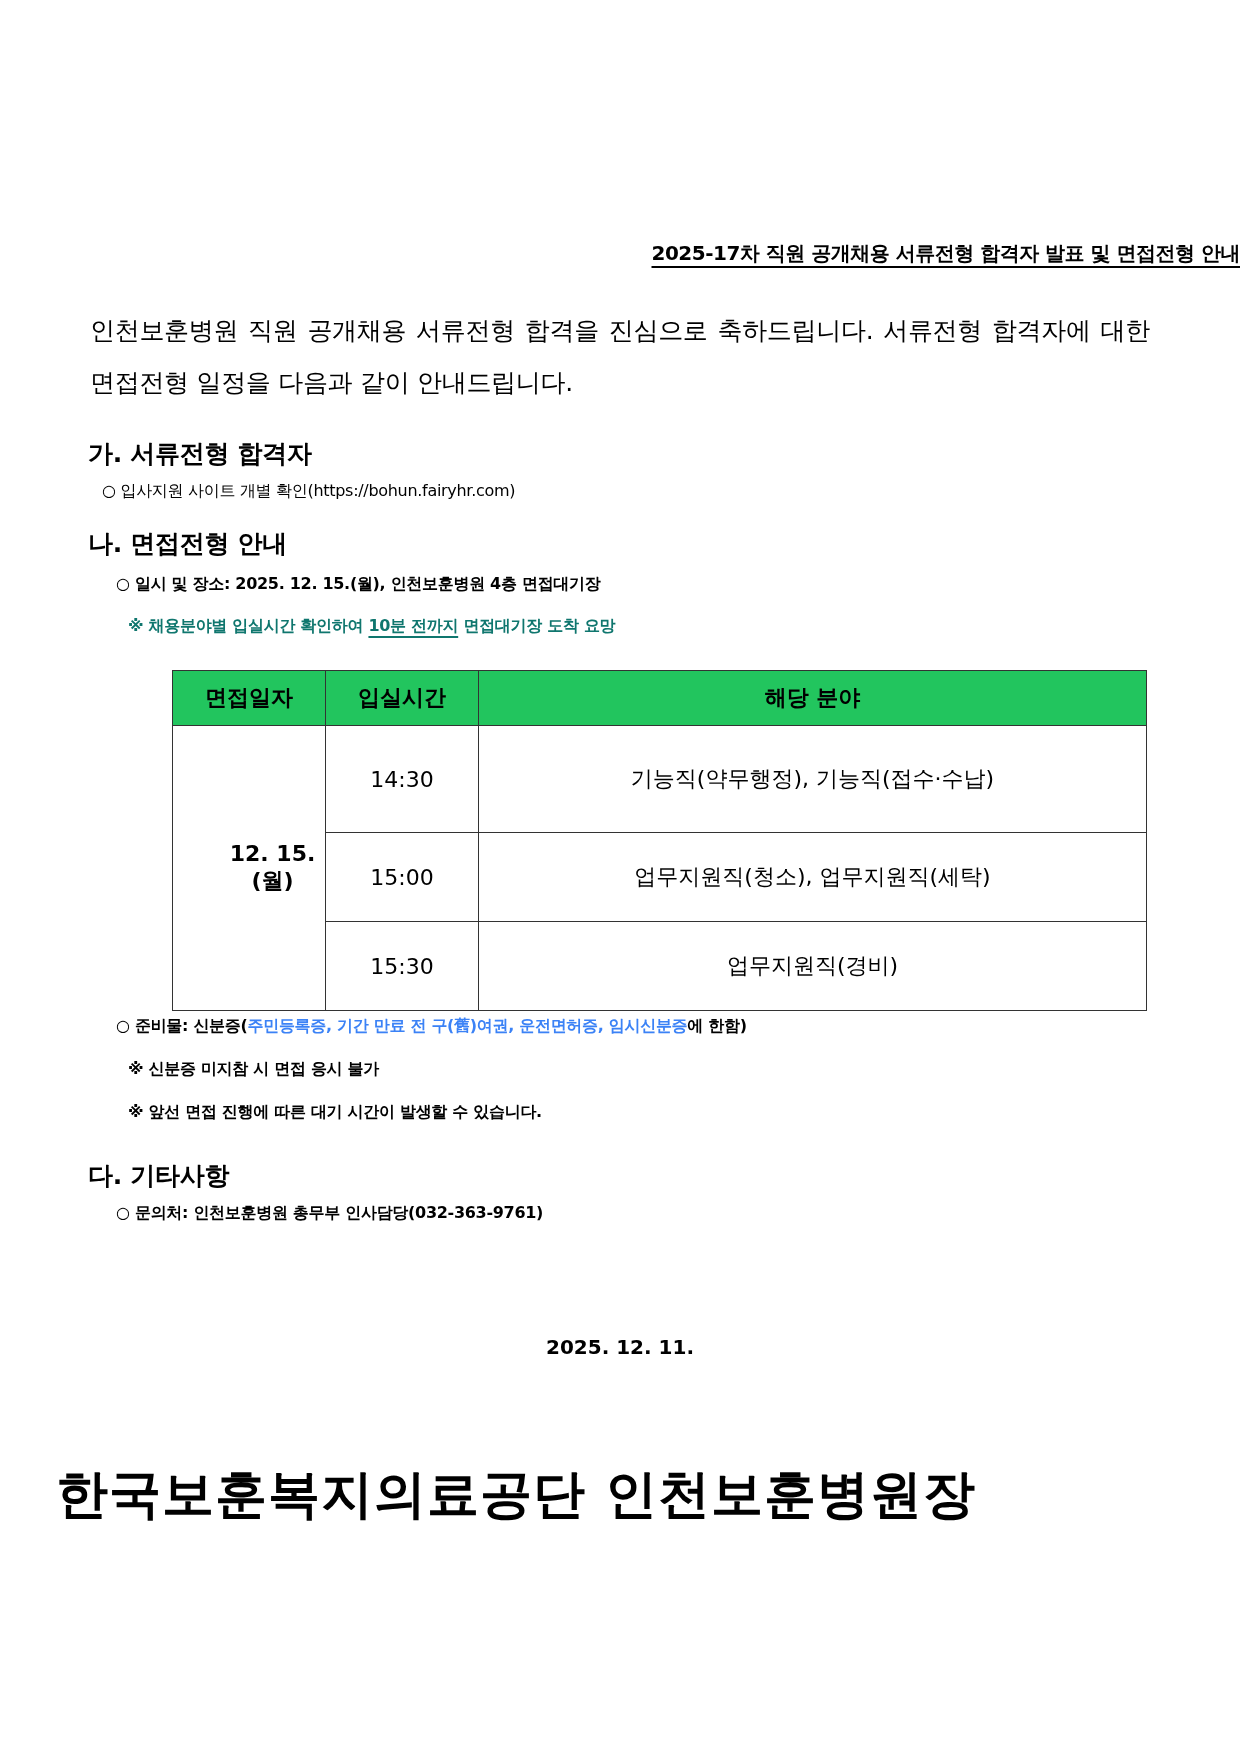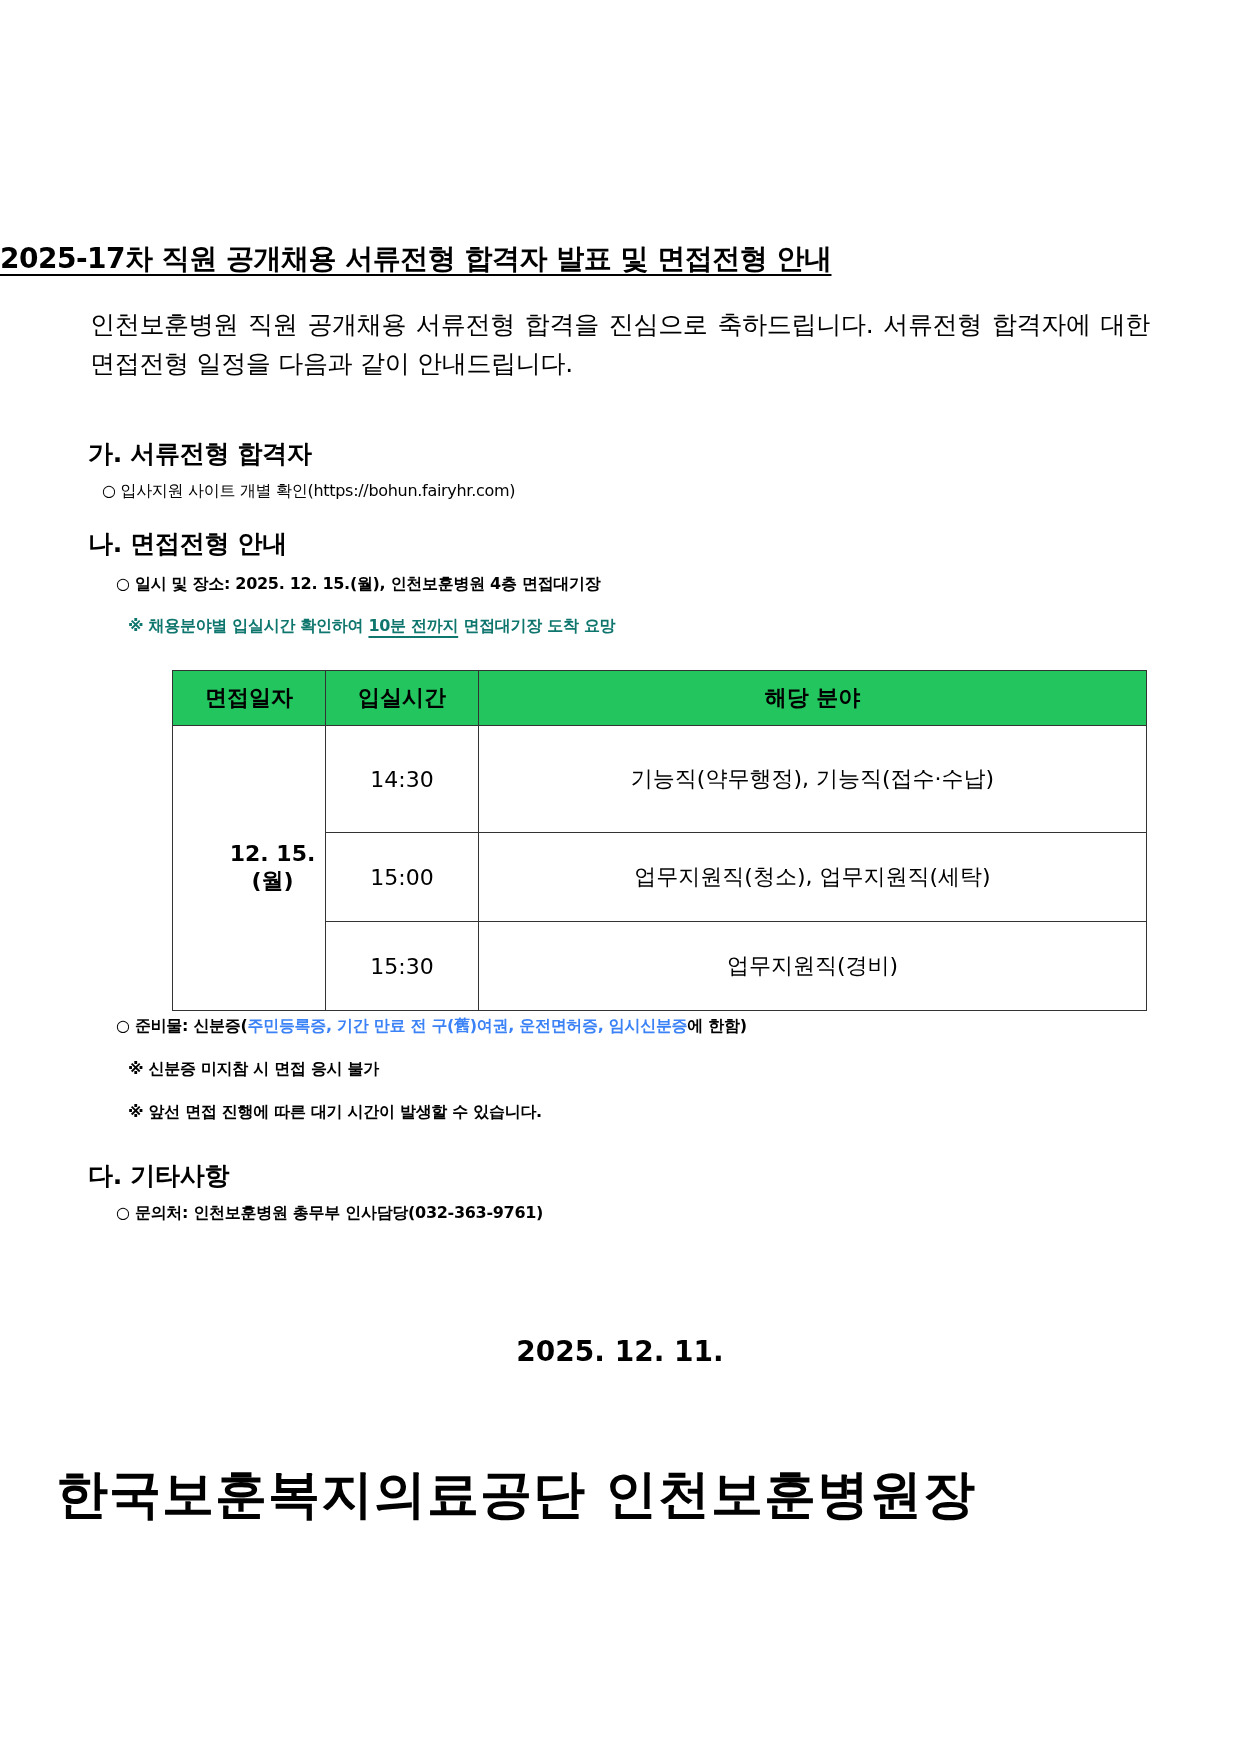--- a/index.html
+++ b/index.html
@@ -1,32 +1,32 @@
 <!DOCTYPE html>
 <html><head>
 <meta charset="utf-8">
 <style>
   html, body { margin:0; padding:0; background:#ffffff; }
   body { width:1240px; height:1753px; position:relative; font-family:"DejaVu Sans","Liberation Sans",sans-serif; color:#000; overflow:hidden; }
   .abs { position:absolute; white-space:nowrap; }
-  .title { left:0; width:1240px; top:240px; text-align:left; font-size:28px; font-weight:bold; letter-spacing:-0.5px; }
+  .title { left:0; width:1240px; top:240px; text-align:right; font-size:20px; font-weight:bold; letter-spacing:-0.5px; }
   .title span { text-decoration:underline; text-decoration-thickness:2px; text-underline-offset:6px; }
-  .intro { left:90px; top:305px; width:1060px; font-size:25px; line-height:39px; white-space:normal; text-align:justify; letter-spacing:-0.3px; }
+  .intro { left:90px; top:305px; width:1060px; font-size:25px; line-height:52px; white-space:normal; text-align:justify; letter-spacing:-0.3px; }
   .h { font-size:25px; font-weight:bold; letter-spacing:-0.3px; }
   .t { font-size:16px; letter-spacing:-0.3px; }
   .b { font-weight:bold; }
   .blue { color:#0f766e; }
   .red { color:#3b82f6; }
   .u { text-decoration:underline; text-decoration-thickness:2px; text-underline-offset:5px; }
   table.sched { position:absolute; left:172px; top:670px; width:975px; border-collapse:collapse; font-size:22px; }
   table.sched th, table.sched td { border:1.5px solid #333; text-align:center; }
   table.sched th { background:#22c55e; height:52px; font-weight:bold; }
   table.sched td { height:86px; }
   table.sched td.date { font-weight:bold;padding-left:48px; }
-  .sig-date { left:0; width:1240px; top:1335px; text-align:center; font-size:28px; font-weight:bold; }
+  .sig-date { left:0; width:1240px; top:1335px; text-align:center; font-size:20px; font-weight:bold; }
   .sig-name { left:0; width:1032px; top:1460px; text-align:center; font-size:52px; font-weight:bold; letter-spacing:1px; }
 </style>
 </head>
 <body>
 
 <div class="abs title"><span>2025-17차 직원 공개채용 서류전형 합격자 발표 및 면접전형 안내</span></div>
 
 <div class="abs intro">인천보훈병원 직원 공개채용 서류전형 합격을 진심으로 축하드립니다. 서류전형 합격자에 대한 면접전형 일정을 다음과 같이 안내드립니다.</div>
 
 <div class="abs h" style="left:88px; top:437px;">가. 서류전형 합격자</div>

